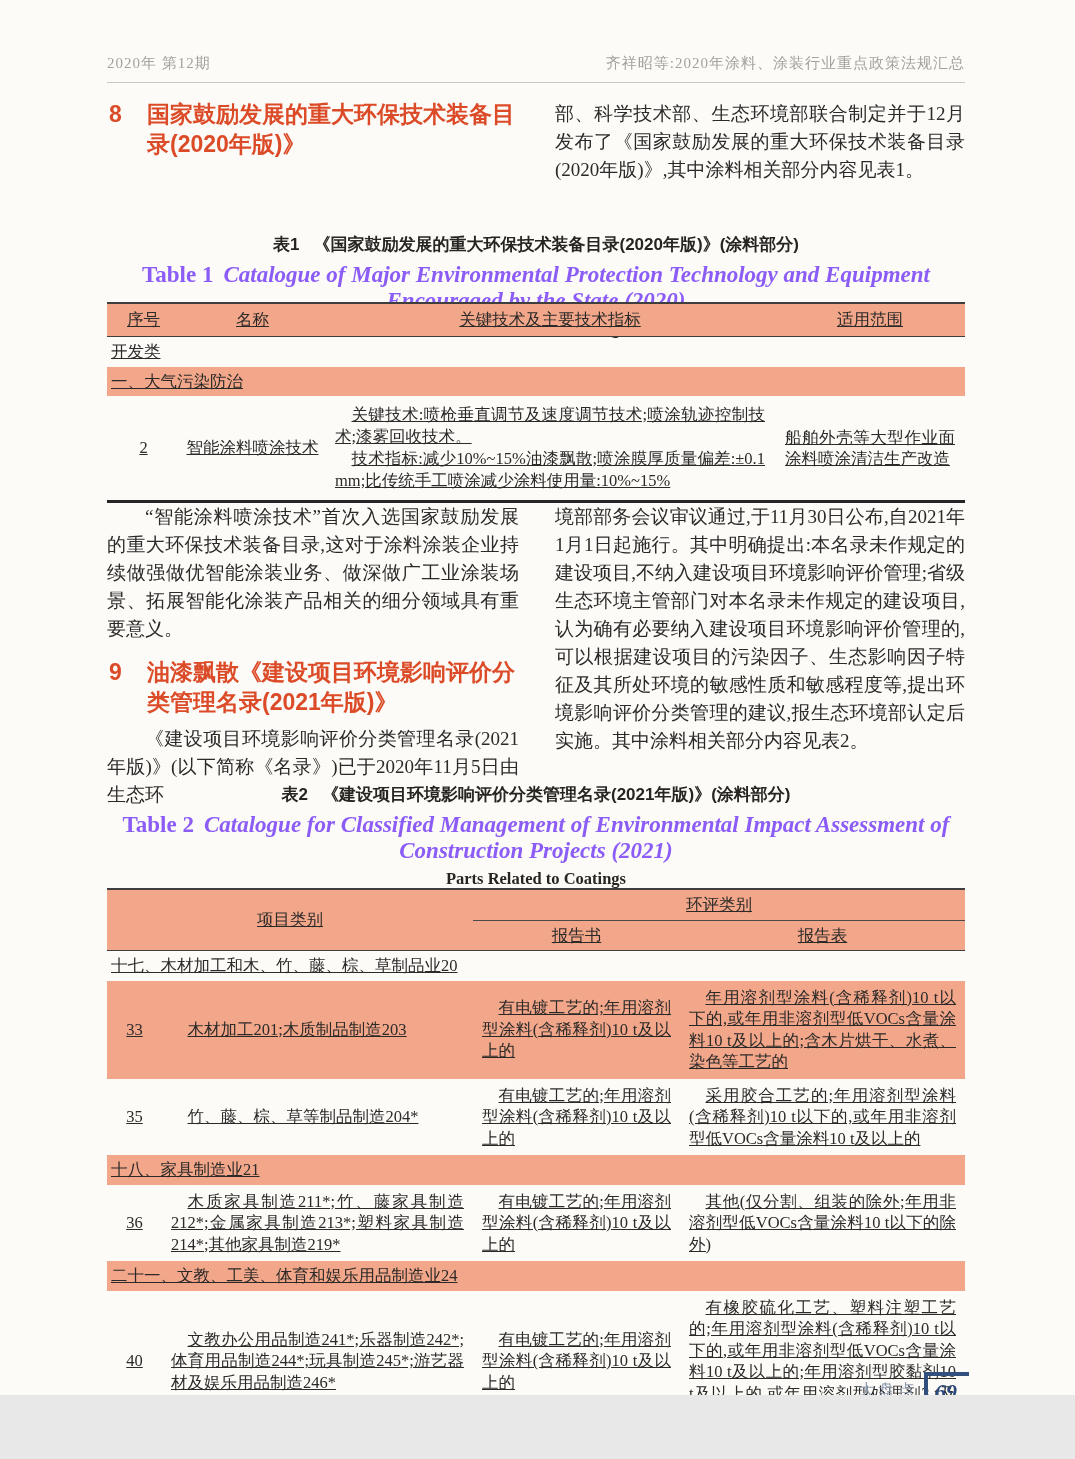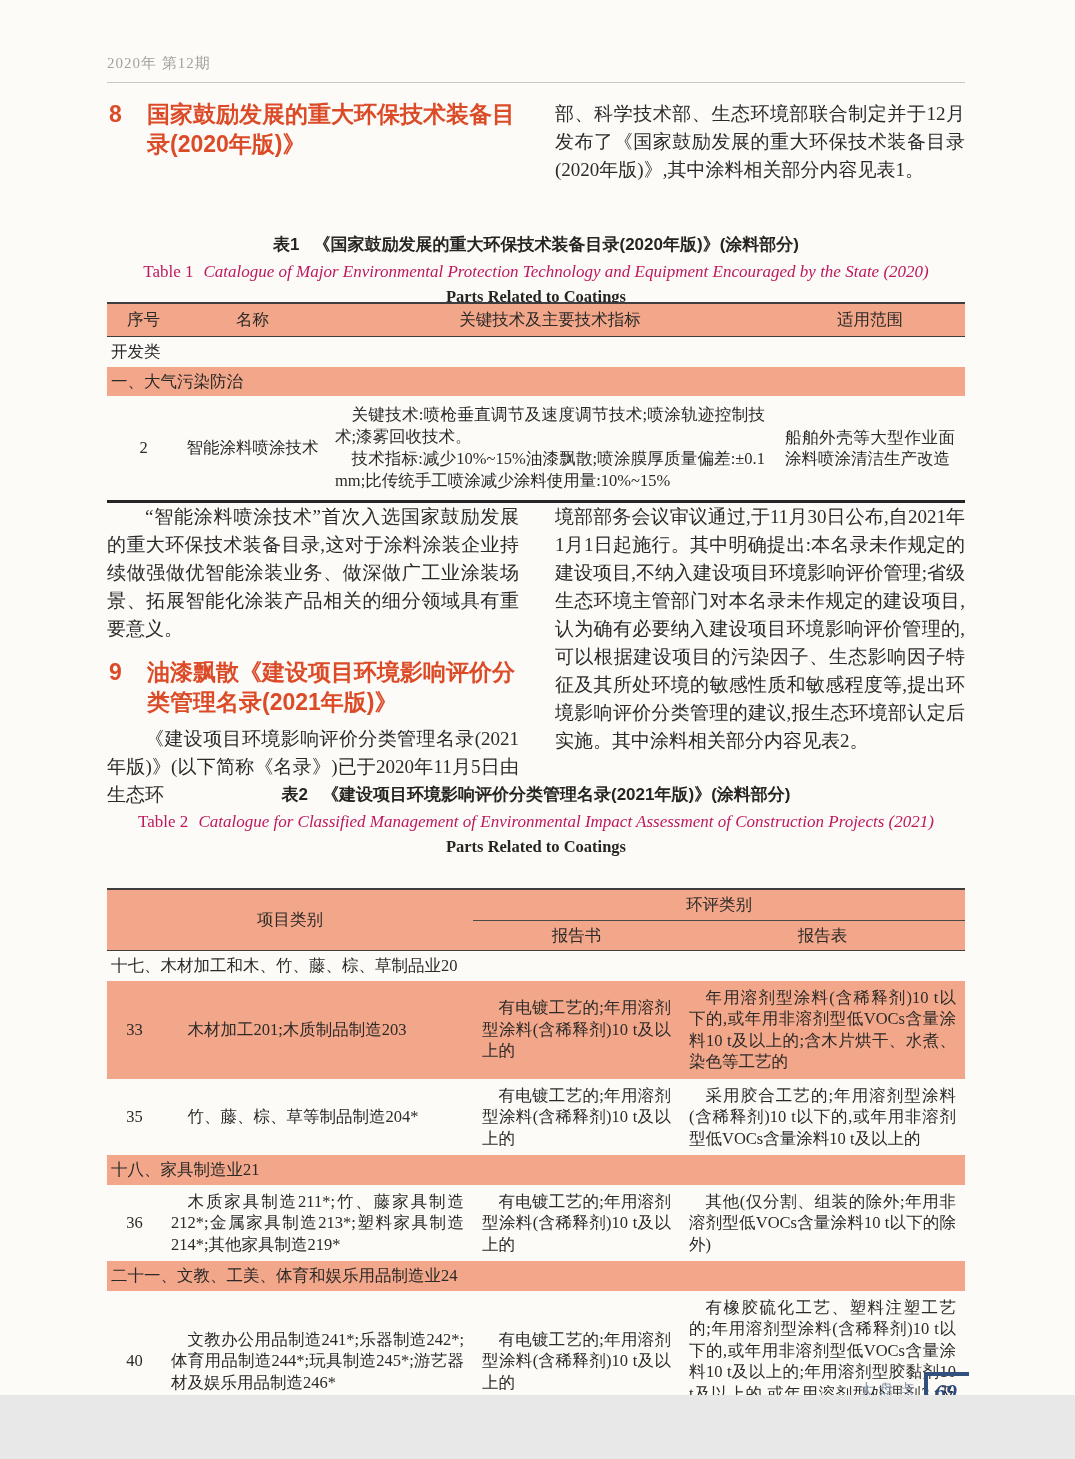--- a/index.html
+++ b/index.html
@@ -31,32 +31,32 @@
     text-align:left;
   }
   .sec-heading .sec-num{padding-left:2px;}
   .h9{margin-top:15px;margin-bottom:8px;}
 
   
   .tbl-caption{position:absolute;left:0;width:858px;text-align:center;}
   .cap1{top:233px;} .cap2{top:783px;}
   .cap-zh{font-family:"Liberation Sans","DejaVu Sans",sans-serif;font-weight:bold;font-size:17px;color:#262522;margin-bottom:6px;}
   .cap-zh .cap-label{margin-right:14px;}
-  .cap-en{font-size:17px;font-weight:normal;color:#be185d;margin-bottom:5px;}
+  .cap-en{font-size:23px;font-weight:bold;color:#8b5cf6;margin-bottom:5px;}
   .cap-en .cap-en-label{font-style:normal;margin-right:10px;}
   .cap-en .cap-en-title{font-style:italic;}
   .cap-en2{font-size:16.5px;font-weight:bold;color:#262522;}
 
   
   table{border-collapse:collapse;table-layout:fixed;width:858px;position:absolute;left:0;
         font-size:16.5px;line-height:21.5px;}
   .t1{top:302px;border-top:2px solid #3e3e3e;border-bottom:3px solid #262626;}
   .t2{top:888px;border-top:2px solid #3e3e3e;border-bottom:2.5px solid #262626;}
   .bg-s{background:#f3a78a;}
-  th,td{font-weight:normal;padding:4px 6px;vertical-align:middle;}
+  th,td{font-weight:normal;padding:4px 6px;vertical-align:middle;text-decoration:underline;}
   .t1 thead th{height:24px;text-align:center;}
   .t1 thead tr{border-bottom:1.5px solid #3e3e3e;}
   .t2 thead .group-top th{height:20px;}
   .t2 thead{border-bottom:1.5px solid #3e3e3e;}
   .row-span td{text-align:left;padding:4px 4px;height:20px;}
   td.c{text-align:center;}
   td.cell-p p{margin:0;text-indent:1em;text-align:justify;}
   .t1 td.tech{padding:9px 10px;}
   .t1 td.tech p{margin:0;text-indent:1em;text-align:justify;line-height:22px;}
   .t1 td.scope{text-align:justify;padding:6px 10px;}
@@ -77,20 +77,21 @@
   .pagenum{font-size:22px;font-weight:bold;font-style:italic;color:#2c4a7c;}
 </style>
 </head>
 <body>
 
 <div class="page">
   <div class="content">
 
     <div class="page-header">
       <span>2020年 第12期</span>
+      <span>齐祥昭等:2020年涂料、涂装行业重点政策法规汇总</span>
     </div>
 
     <div class="cols sec-top">
       <div>
         <h2 class="sec-heading">
           <span class="sec-num">8</span>
           <span class="sec-title">国家鼓励发展的重大环保技术装备目录(2020年版)》</span>
         </h2>
       </div>
       <div>

